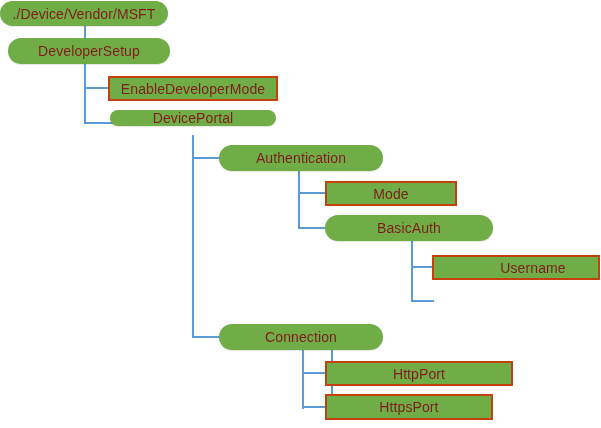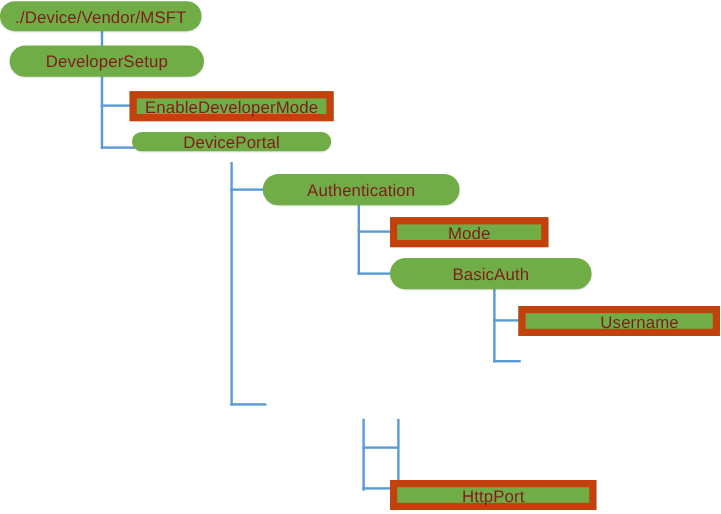--- a/index.html
+++ b/index.html
@@ -33,21 +33,21 @@
     z-index: 3;
   }
   
   .node.rounded {
     border-radius: 13px;
     border: none;
     box-shadow: 0 1px 1px rgba(0,0,0,0.10);
   }
   
   .node.rect {
-    border: 6px solid #c2410c;
+    border: 2px solid #c2410c;
     border-radius: 0;
   }
   .node .label {
     display: block;
     pointer-events: none;
   }
   .conn {
     position: absolute;
     background: #5B9BD5;
     z-index: 1;
@@ -119,19 +119,25 @@
 
   <div class="node rounded" style="left:325px; top:215px; width:168px; height:26px;">
     <span class="label">BasicAuth</span>
   </div>
 
   <div class="node rect" style="left:432px; top:255px; width:168px; height:25px;padding-left:34px;">
     <span class="label">Username</span>
   </div>
 
 
+  <div class="node rounded" style="left:219px; top:324px; width:164px; height:26px;">
+    <span class="label">Connection</span>
+  </div>
 
-  <div class="node rect" style="left:325px; top:361px; width:172px; height:25px;margin-top:39px;">
+  <div class="node rect" style="left:325px; top:361px; width:188px; height:25px;">
     <span class="label">HttpPort</span>
   </div>
 
+  <div class="node rect" style="left:325px; top:394px; width:168px; height:26px;">
+    <span class="label">HttpsPort</span>
+  </div>
 
 </div>
 
 </body></html>

